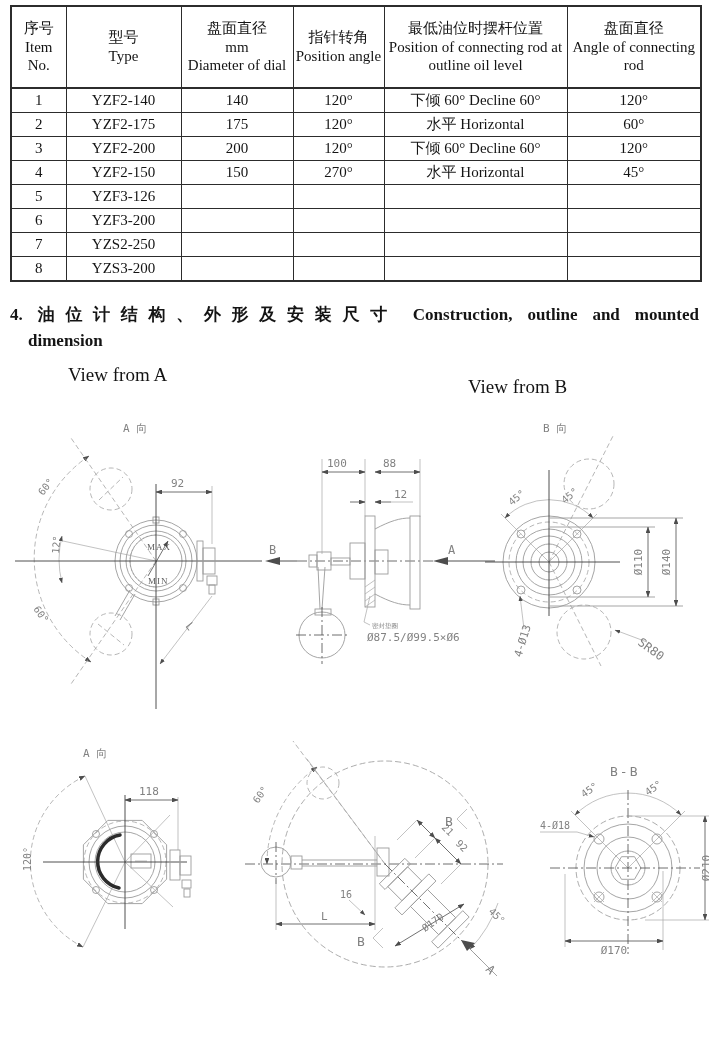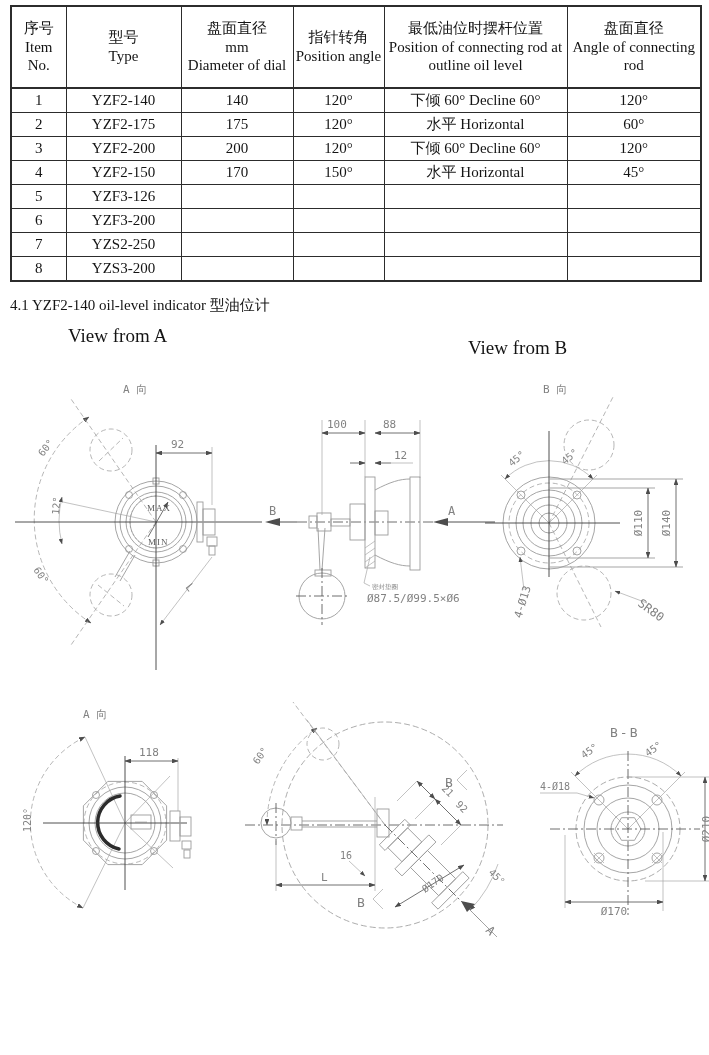--- a/index.html
+++ b/index.html
@@ -107,22 +107,22 @@
           <td>3</td>
           <td>YZF2-200</td>
           <td>200</td>
           <td>120°</td>
           <td>下倾 60°  Decline 60°</td>
           <td>120°</td>
         </tr>
         <tr>
           <td>4</td>
           <td>YZF2-150</td>
-          <td>170</td>
-          <td>150°</td>
+          <td>150</td>
+          <td>270°</td>
           <td>水平 Horizontal</td>
           <td>45°</td>
         </tr>
         <tr>
           <td>5</td>
           <td>YZF3-126</td>
           <td></td>
           <td></td>
           <td></td>
           <td></td>
@@ -147,22 +147,25 @@
           <td>8</td>
           <td>YZS3-200</td>
           <td></td>
           <td></td>
           <td></td>
           <td></td>
         </tr>
       </tbody>
   </table>
 
-
-  <div class="sub">4.1  YZF2-140 oil-level indicator 型油位计</div>
+  <div class="h4">
+    <div class="l1">4. 油位计结构、外形及安装尺寸 Construction, outline and mounted</div>
+    <div class="l2">dimension</div>
+  </div>
+
 
   <div class="views">
     <span class="va">View from A</span>
     <span class="vb">View from B</span>
   </div>
 
   <div class="drow drow1">
 
     <svg style="left:0;top:10px" width="250" height="310" viewBox="0 0 250 310">
       <defs>

